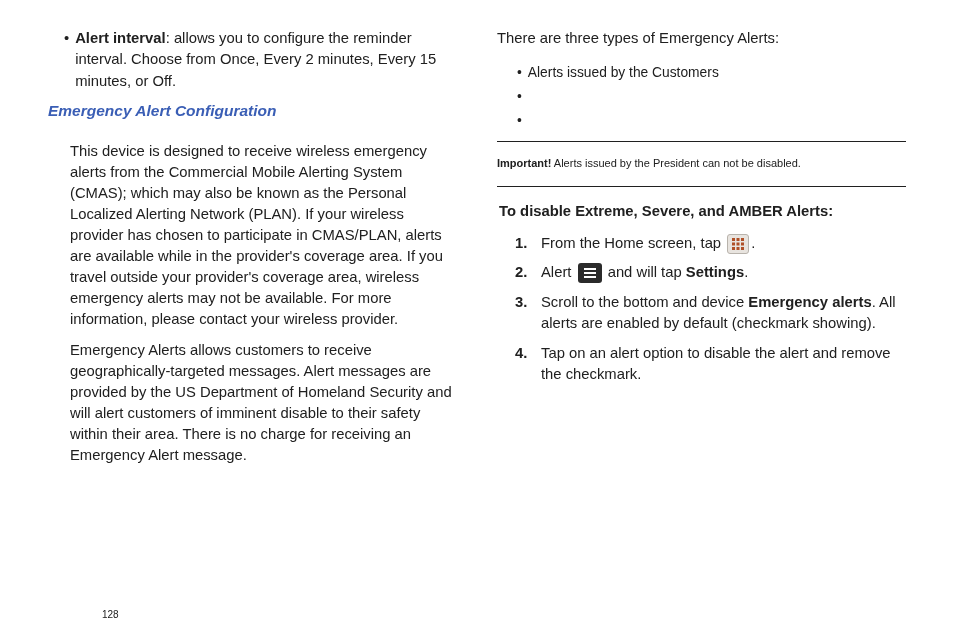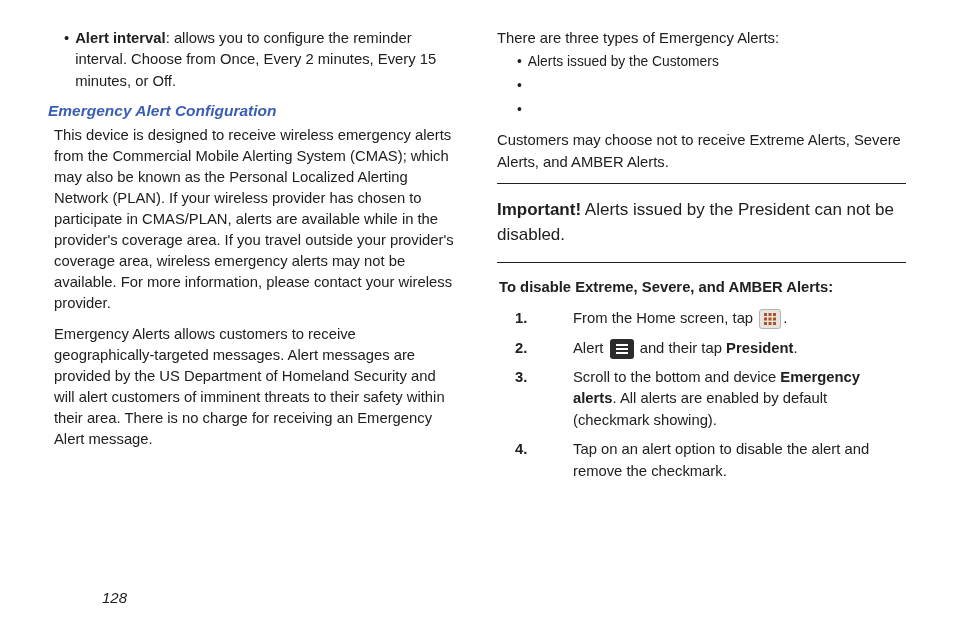--- a/index.html
+++ b/index.html
@@ -34,40 +34,40 @@
       margin-bottom: 4px;
       margin-left: 20px;
       font-size: 13.8px;
     }
     .bullet-small .dot { margin-right: 6px; }
     h3.subhead {
       color: #3a5eb5;
       font-style: italic;
       font-weight: bold;
       font-size: 15.5px;
-      margin: 8px 0 2px 0;
+      margin: 8px 0 18px 0;
     }
-    .body-indent { margin-left: 6px; }
+    .body-indent { margin-left: 22px; }
     .hairline {
       border: 0;
       border-top: 1px solid #202020;
       margin: 8px 0;
     }
-    .important-row { padding: 6px 0; font-size: 17px; }
+    .important-row { padding: 6px 0; font-size: 11px; }
     .ol-item {
       display: flex;
       margin-bottom: 8px;
       margin-left: 18px;
     }
     .ol-num {
       font-weight: bold;
       width: 26px;
       flex-shrink: 0;
     }
-    .ol-body { flex: 1; margin-left: 32px; }
+    .ol-body { flex: 1; }
     .icon-box {
       display: inline-flex;
       align-items: center;
       justify-content: center;
       vertical-align: middle;
       border-radius: 3px;
       margin: 0 2px;
     }
     .icon-apps {
       width: 22px;
@@ -81,23 +81,22 @@
       width: 24px;
       height: 20px;
       background: #2b2b2b;
       color: #fff;
       position: relative;
     }
     .icon-menu svg { width: 14px; height: 12px; }
     .page-num {
       position: absolute;
       left: 102px;
-      bottom: 30px;
-      font-size: 15px;
-      font-style: italic;
+      bottom: 16px;
+      font-size: 10px;
     }
     .bold { font-weight: bold; }
     .tight { line-height: 1.42; }
     .section-title {
       font-weight: bold;
       margin-bottom: 8px;
     }
   </style>
 </head>
 <body>
@@ -108,38 +107,37 @@
     <div class="bullet-row">
       <span class="dot">•</span>
       <span>
         <span class="bold">Alert interval</span><span>: allows you to configure the reminder interval. Choose from Once, Every 2 minutes, Every 15 minutes, or Off.</span>
       </span>
     </div>
 
     <h3 class="subhead">Emergency Alert Configuration</h3>
 
     <p class="body-indent tight">This device is designed to receive wireless emergency alerts from the Commercial Mobile Alerting System (CMAS); which may also be known as the Personal Localized Alerting Network (PLAN). If your wireless provider has chosen to participate in CMAS/PLAN, alerts are available while in the provider's coverage area. If you travel outside your provider's coverage area, wireless emergency alerts may not be available. For more information, please contact your wireless provider.</p>
-    <p class="body-indent tight">Emergency Alerts allows customers to receive geographically-targeted messages. Alert messages are provided by the US Department of Homeland Security and will alert customers of imminent threats to their safety within their area. There is no charge for receiving an Emergency Alert message.</p>
+    <p class="body-indent tight">Emergency Alerts allows customers to receive geographically-targeted messages. Alert messages are provided by the US Department of Homeland Security and will alert customers of imminent disable to their safety within their area. There is no charge for receiving an Emergency Alert message.</p>
   </div>
 
   <div class="col">
-    <p style="margin-bottom:3px">There are three types of Emergency Alerts:</p>
+    <p style="margin-bottom:14px">There are three types of Emergency Alerts:</p>
 
     <div class="bullet-small">
       <span class="dot">•</span>
       <span>Alerts issued by the Customers</span>
     </div>
     <div class="bullet-small">
       <span class="dot">•</span>
     </div>
     <div class="bullet-small" style="margin-bottom:10px">
       <span class="dot">•</span>
     </div>
 
-    <p>Customers may choose not to receive Extreme Alerts, Severe Alerts, and AMBER Alerts.</p>
 
     <hr class="hairline">
     <div class="important-row">
       <span class="bold">Important!</span><span> Alerts issued by the President can not be disabled.</span>
     </div>
     <hr class="hairline" style="margin-bottom:14px">
 
     <p class="section-title" style="margin-left:2px">To disable Extreme, Severe, and AMBER Alerts:</p>
 
     <div class="ol-item">
@@ -169,21 +167,21 @@
       <span class="ol-body">
         <span>Alert </span>
         <span class="icon-box icon-menu">
           <svg viewBox="0 0 14 12">
               <g fill="#fff">
                 <rect x="1" y="1" width="12" height="2"></rect>
                 <rect x="1" y="5" width="12" height="2"></rect>
                 <rect x="1" y="9" width="12" height="2"></rect>
               </g>
             </svg>
-        </span><span> and their tap </span><span class="bold">President</span><span>.</span>
+        </span><span> and will tap </span><span class="bold">Settings</span><span>.</span>
       </span>
     </div>
 
     <div class="ol-item">
       <span class="ol-num">3.</span>
       <span class="ol-body">
         <span>Scroll to the bottom and device </span><span class="bold">Emergency alerts</span><span>. All alerts are enabled by default (checkmark showing).</span>
       </span>
     </div>
 

